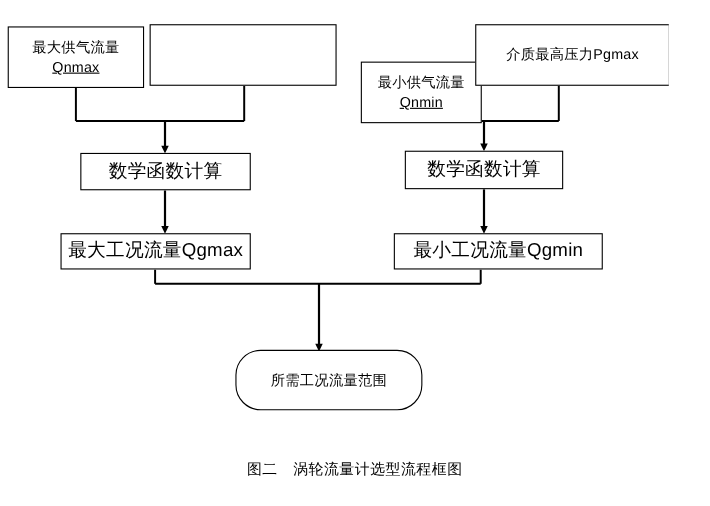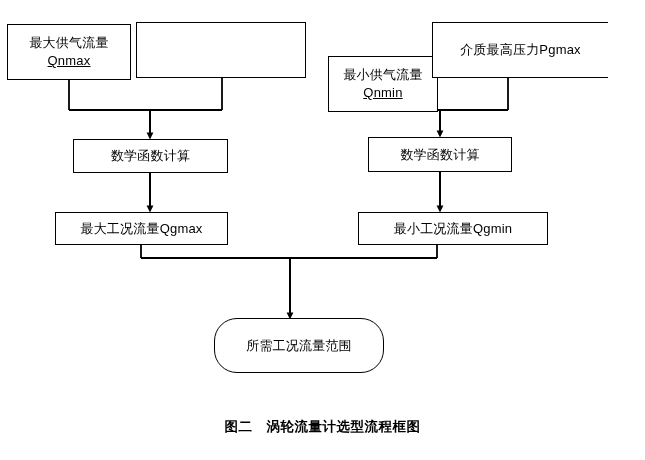--- a/index.html
+++ b/index.html
@@ -32,40 +32,39 @@
     line-height: 1.35;
     font-size: 13px;
     color: #000000;
     letter-spacing: 0.2px;
   }
   .node .line2 {
     display: block;
     text-decoration: underline;
   }
   .node.one-line {
-    font-size: 13px;
+    font-size: 17px;
   }
   svg.edges {
     position: absolute;
     left: 0;
     top: 0;
     width: 645px;
     height: 460px;
     pointer-events: none;
   }
   #caption {
     position: absolute;
     left: 0;
     top: 418px;
     width: 645px;
     text-align: center;
     font-size: 13.5px;
     letter-spacing: 0.5px;
     color: #000000;
-    font-weight: bold;
   }
 </style>
 </head>
 <body>
 
 <div id="canvas">
 
   <svg class="edges" viewBox="0 0 645 460">
     <defs>
       <marker id="arrowhead" markerWidth="9" markerHeight="9" refX="4.2" refY="4.2" orient="auto" markerUnits="userSpaceOnUse">

